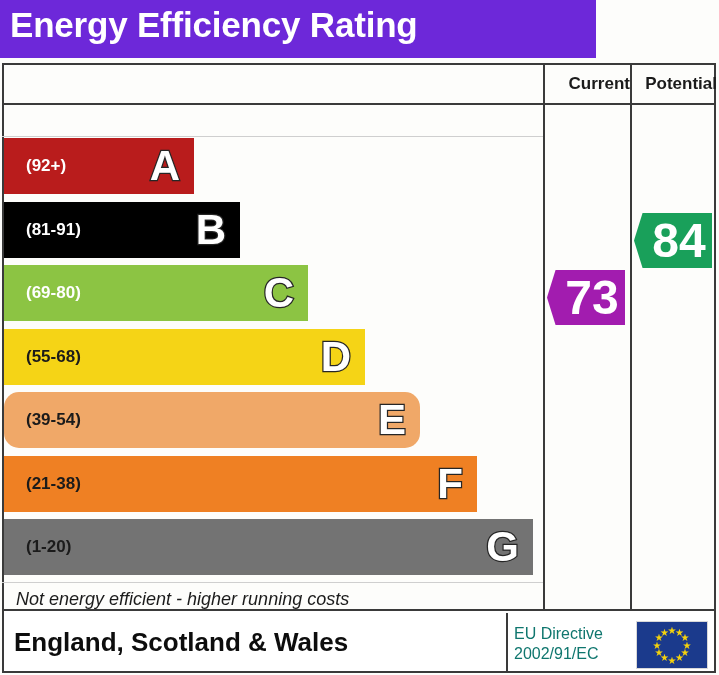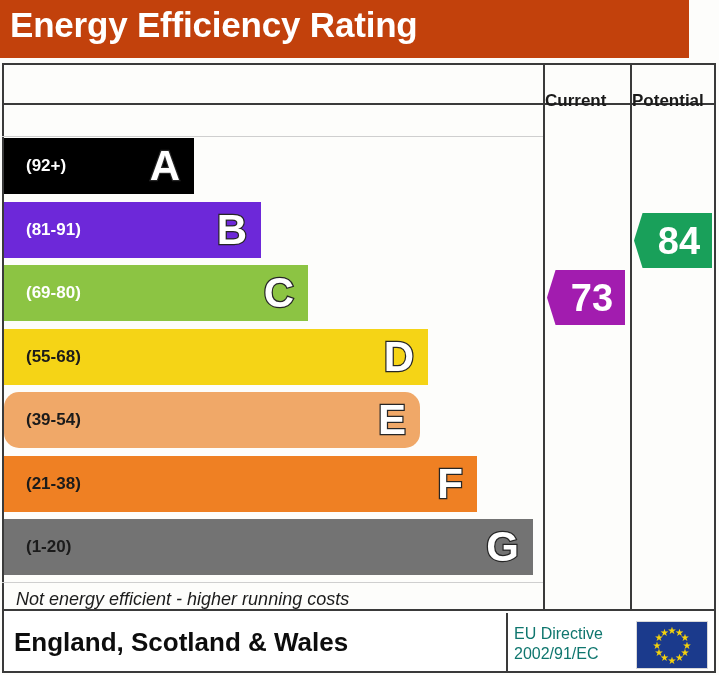--- a/index.html
+++ b/index.html
@@ -17,23 +17,23 @@
     background: #fdfdfb;
     overflow: hidden;
     box-sizing: border-box;
   }
 
   
   .header-banner {
     position: absolute;
     left: 0;
     top: 0;
-    width: 689px;
+    width: 596px;
     height: 58px;
-    background: #c2410c;
+    background: #6d28d9;
   }
   .header-title {
     position: absolute;
     left: 10px;
     top: 5px;
     font-size: 35px;
     font-weight: bold;
     color: #ffffff;
     letter-spacing: -0.2px;
     white-space: nowrap;
@@ -71,23 +71,22 @@
     height: 2px;
     background: #3a3a3a;
   }
 
   .col-head {
     position: absolute;
     top: 74px;
     font-size: 17px;
     font-weight: bold;
     color: #1b1b1b;
-    text-align: left;
-    white-space: nowrap;
-    margin-top: 17px;
+    text-align: right;
+    white-space: nowrap;
   }
   .col-head.current   { left: 545px; width: 85px; }
   .col-head.potential { left: 632px; width: 85px; }
 
   
   .caption {
     position: absolute;
     left: 16px;
     font-size: 18px;
     font-style: italic;
@@ -142,21 +141,21 @@
     height: 55px;
     clip-path: polygon(0% 50%, 11% 0%, 100% 0%, 100% 100%, 11% 100%);
   }
   .rating-value {
     position: absolute;
     left: 0; right: 0;
     top: 50%;
     transform: translateY(-50%);
     padding-left: 12px;
     text-align: center;
-    font-size: 38px;
+    font-size: 48px;
     font-weight: bold;
     color: #ffffff;
     line-height: 1;
   }
   .rating.current   { left: 547px; width: 78px; top: 270px; }
   .rating.potential { left: 634px; width: 78px; top: 213px; }
 
   
   .footer {
     position: absolute;
@@ -231,33 +230,33 @@
   <div class="col-div c2"></div>
 
   <div class="col-head current">Current</div>
   <div class="col-head potential">Potential</div>
 
   <div class="cap-rule r1"></div>
   <div class="cap-rule r2"></div>
   <div class="caption bottom">Not energy efficient - higher running costs</div>
 
   <div id="bands-host">
-      <div class="band" style="top: 138px; width: 190px; background: #000000;">
+      <div class="band" style="top: 138px; width: 190px; background: #b91c1c;">
         <div class="band-range" style="color: rgb(255, 255, 255);">(92+)</div>
         <div class="band-letter">A</div>
       </div>
-      <div class="band" style="top: 201.5px; width: 257px; background: #6d28d9;">
+      <div class="band" style="top: 201.5px; width: 236px; background: #000000;">
         <div class="band-range" style="color: rgb(255, 255, 255);">(81-91)</div>
         <div class="band-letter">B</div>
       </div>
       <div class="band" style="top: 265px; width: 304px; background: rgb(140, 196, 67);">
         <div class="band-range" style="color: rgb(255, 255, 255);">(69-80)</div>
         <div class="band-letter">C</div>
       </div>
-      <div class="band" style="top: 328.5px; width: 424px; background: rgb(245, 212, 22);">
+      <div class="band" style="top: 328.5px; width: 361px; background: rgb(245, 212, 22);">
         <div class="band-range" style="color: rgb(27, 27, 27);">(55-68)</div>
         <div class="band-letter">D</div>
       </div>
       <div class="band" style="top: 392px; width: 416px; background: rgb(240, 168, 104); border-radius: 15px;">
         <div class="band-range" style="color: rgb(27, 27, 27);">(39-54)</div>
         <div class="band-letter">E</div>
       </div>
       <div class="band" style="top: 455.5px; width: 473px; background: rgb(239, 128, 35);">
         <div class="band-range" style="color: rgb(27, 27, 27);">(21-38)</div>
         <div class="band-letter">F</div>

